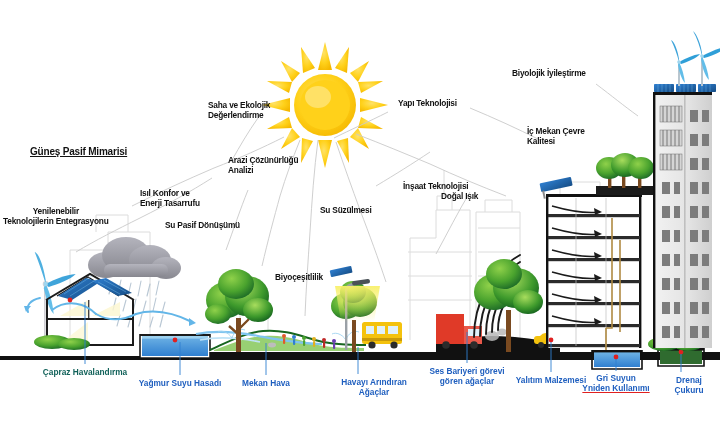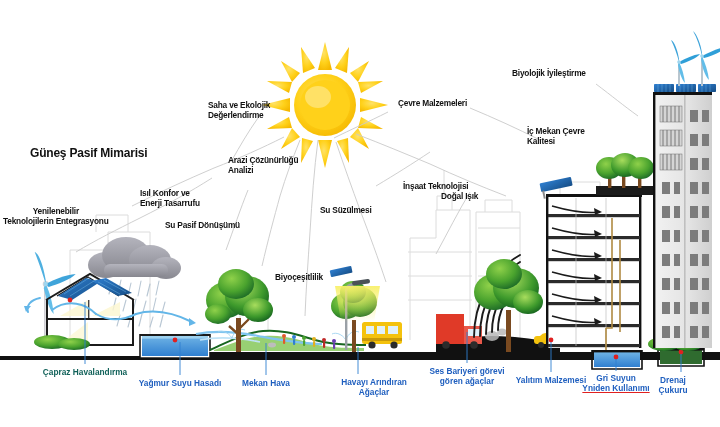--- a/index.html
+++ b/index.html
@@ -1,21 +1,21 @@
 <!DOCTYPE html>
 <html><head>
 <meta charset="utf-8">
 <style>
   html,body{margin:0;padding:0;background:#ffffff;}
   body{font-family:"Liberation Sans",sans-serif;}
   #stage{position:relative;width:720px;height:427px;background:#fff;overflow:hidden;}
   #art{position:absolute;left:0;top:0;width:720px;height:427px;}
   .lbl{position:absolute;color:#111;font-weight:bold;line-height:1.25;letter-spacing:-.2px;white-space:pre-line;}
   .lbl.k{font-size:8.3px;}
-  .lbl.big{font-size:12px;}
+  .lbl.big{font-size:10px;text-decoration:underline;}
   .cap{position:absolute;font-weight:bold;font-size:8.3px;line-height:1.25;text-align:center;white-space:pre-line;
        transform:translateX(-50%);}
   .cap.blue{color:#1f5fbf;}
   .cap.teal{color:#12625a;}
   .redline{text-decoration:underline;text-decoration-color:#e02020;text-decoration-thickness:1px;}
 </style>
 </head>
 <body>
 
 <div id="stage">
@@ -502,21 +502,21 @@
     <path d="M551 342 v30"></path>
     <path d="M616 359 v12"></path>
     <path d="M681 354 v18"></path>
   </g>
 </svg>
 
 <div>
   <div class="lbl big" style="left:30px;top:146px;">Güneş Pasif Mimarisi</div>
   <div class="lbl k" style="left:176px;top:100px;margin-left:32px;">Saha ve Ekolojik
 Değerlendirme</div>
-  <div class="lbl k" style="left:398px;top:98px;">Çevre Malzemeleri</div>
+  <div class="lbl k" style="left:398px;top:98px;">Yapı Teknolojisi</div>
   <div class="lbl k" style="left:512px;top:68px;">Biyolojik İyileştirme</div>
   <div class="lbl k" style="left:527px;top:126px;">İç Mekan Çevre
 Kalitesi</div>
   <div class="lbl k" style="left:441px;top:145px;margin-top:46px;">Doğal Işık</div>
   <div class="lbl k" style="left:403px;top:181px;">İnşaat Teknolojisi</div>
   <div class="lbl k" style="left:228px;top:155px;">Arazi Çözünürlüğü
 Analizi</div>
   <div class="lbl k" style="left:140px;top:188px;">Isıl Konfor ve
 Enerji Tasarrufu</div>
   <div class="lbl k" style="left:165px;top:220px;">Su Pasif Dönüşümü</div>
@@ -530,16 +530,16 @@
   <div class="cap teal" style="left:85px;top:367px;">Çapraz Havalandırma</div>
   <div class="cap blue" style="left:180px;top:378px;">Yağmur Suyu Hasadı</div>
   <div class="cap blue" style="left:266px;top:378px;">Mekan Hava</div>
   <div class="cap blue" style="left:374px;top:377px;">Havayı Arındıran
 Ağaçlar</div>
   <div class="cap blue" style="left:467px;top:366px;">Ses Bariyeri görevi
 gören ağaçlar</div>
   <div class="cap blue" style="left:551px;top:375px;">Yalıtım Malzemesi</div>
   <div class="cap blue" style="left:616px;top:373px;">Gri Suyun</div>
   <div class="cap blue redline" style="left:616px;top:383px;">Yniden Kullanımı</div>
-  <div class="cap blue" style="left:673px;top:375px;">Drenaj Çukuru</div>
+  <div class="cap blue" style="left:689px;top:375px;">Drenaj Çukuru</div>
 </div>
 
 </div>
 
 </body></html>

